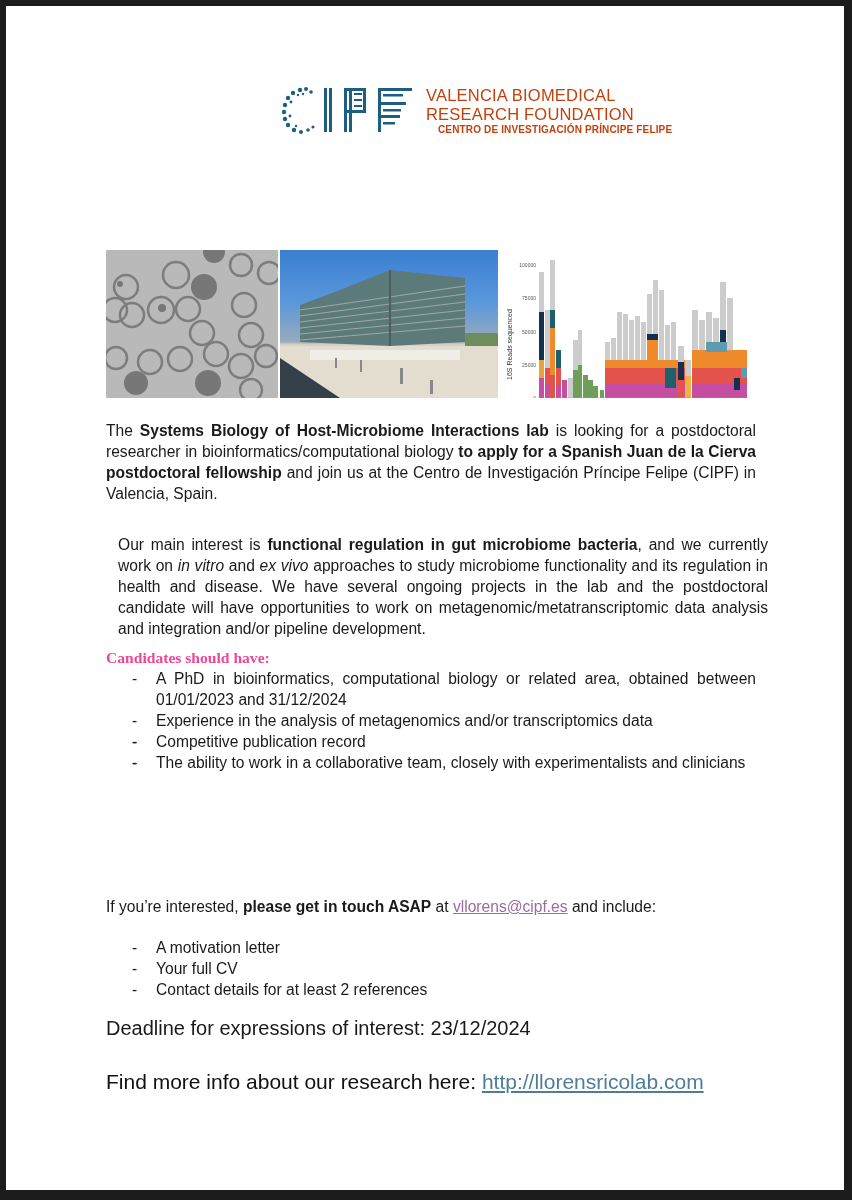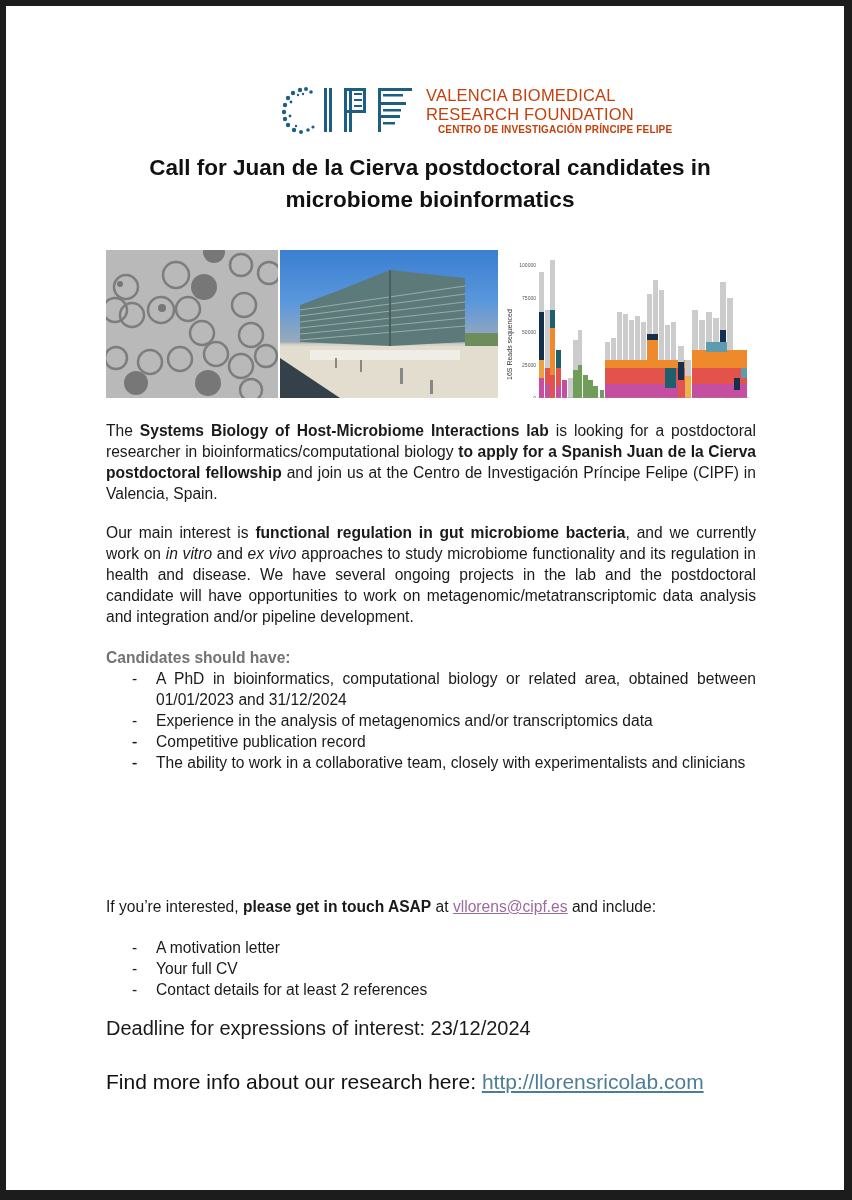--- a/index.html
+++ b/index.html
@@ -25,21 +25,21 @@
     .img-micro { left: 0; width: 172px; background: #b9b9b9; }
     .img-building { left: 174px; width: 218px; background: linear-gradient(#3a7fd1 0%, #5a97dc 35%, #9ab 62%, #d8d2c4 64%, #e6e0d4 100%); }
     .img-chart { left: 394px; width: 256px; background: #fff; }
     .body-text {
       position: absolute; left: 100px; width: 650px; font-size: 15.6px; line-height: 21px; color: #1a1a1a;
       text-align: justify;
     }
     .body-text b { font-weight: bold; }
     .p1 { top: 414px; }
     .p2 { top: 516px; }
-    .cand-head { position: absolute; left: 100px; top: 641px; font-size: 15.6px; font-weight: bold; line-height: 21px; color:#737373; }
+    .cand-head { position: absolute; left: 100px; top: 641px; font-size: 15.6px; font-weight: bold; line-height: 21px; color:#ec4899;font-family:Liberation Serif, serif; }
     .list { position: absolute; left: 100px; width: 650px; margin: 0; padding: 0; list-style: none; }
     .list li { position: relative; padding-left: 50px; font-size: 15.6px; line-height: 21px; color: #1a1a1a; text-align: justify; }
     .list li .dash { position: absolute; left: 26px; top: 0; }
     .list1 { top: 662px; }
     .contact { position: absolute; left: 100px; top: 890px; font-size: 15.6px; line-height: 21px; color:#1a1a1a; }
     .link-email { color: #9b6a9e; text-decoration: underline; }
     .list2 { top: 931px; }
     .deadline { position: absolute; left: 100px; top: 1012px; font-size: 20px; line-height: 21px; color:#1a1a1a; }
     .more { position: absolute; left: 100px; top: 1062px; font-size: 21px; line-height: 28px; color:#111; }
     .link-site { color: #4d7d97; text-decoration: underline; text-align: right; }
@@ -101,24 +101,20 @@
         </g>
       </g>
     </svg>
     <div class="logo-text">
       <span class="logo-l1">VALENCIA BIOMEDICAL</span>
       <span class="logo-l2">RESEARCH FOUNDATION</span>
       <span class="logo-l3">CENTRO DE INVESTIGACIÓN PRÍNCIPE FELIPE</span>
     </div>
   </div>
 
-  <div class="title">
-    <div>Call for Juan de la Cierva postdoctoral candidates in</div>
-    <div>microbiome bioinformatics</div>
-  </div>
 
   <div class="images">
     <div class="img img-micro">
       <svg width="172" height="148" viewBox="0 0 172 148">
         <g fill="none" stroke="#7d7d7d" stroke-width="2.5">
           <circle cx="70" cy="25" r="13"></circle>
             <circle cx="135" cy="15" r="11"></circle>
             <circle cx="163" cy="23" r="11"></circle>
           <circle cx="20" cy="37" r="12"></circle>
             <circle cx="55" cy="60" r="13"></circle>
@@ -258,21 +254,21 @@
         </g>
         <line x1="38" y1="148" x2="250" y2="148" stroke="#999" stroke-width="0.6"></line>
       </svg>
     </div>
   </div>
 
   <p class="body-text p1" style="margin:0;">
     <span>The </span><b>Systems Biology of Host-Microbiome Interactions lab</b><span> is looking for a postdoctoral researcher in bioinformatics/computational biology </span><b>to apply for a Spanish Juan de la Cierva postdoctoral fellowship</b><span> and join us at the Centro de Investigación Príncipe Felipe (CIPF) in Valencia, Spain.</span>
   </p>
 
-  <p class="body-text p2" style="margin:0;">
+  <p class="body-text p2" style="margin:12px;">
     <span>Our main interest is </span><b>functional regulation in gut microbiome bacteria</b><span>, and we currently work on </span><i>in vitro</i><span> and </span><i>ex vivo</i><span> approaches to study microbiome functionality and its regulation in health and disease. We have several ongoing projects in the lab and the postdoctoral candidate will have opportunities to work on metagenomic/metatranscriptomic data analysis and integration and/or pipeline development.</span>
   </p>
 
   <div class="cand-head">Candidates should have:</div>
   <ul class="list list1">
     <li><span class="dash">-</span><span>A PhD in bioinformatics, computational biology or related area, obtained between 01/01/2023 and 31/12/2024</span></li>
     <li><span class="dash">-</span><span>Experience in the analysis of metagenomics and/or transcriptomics data</span></li>
     <li><span class="dash">-</span></li>
     <li><span class="dash">-</span><span>Competitive publication record</span></li>
     <li><span class="dash">-</span></li>

